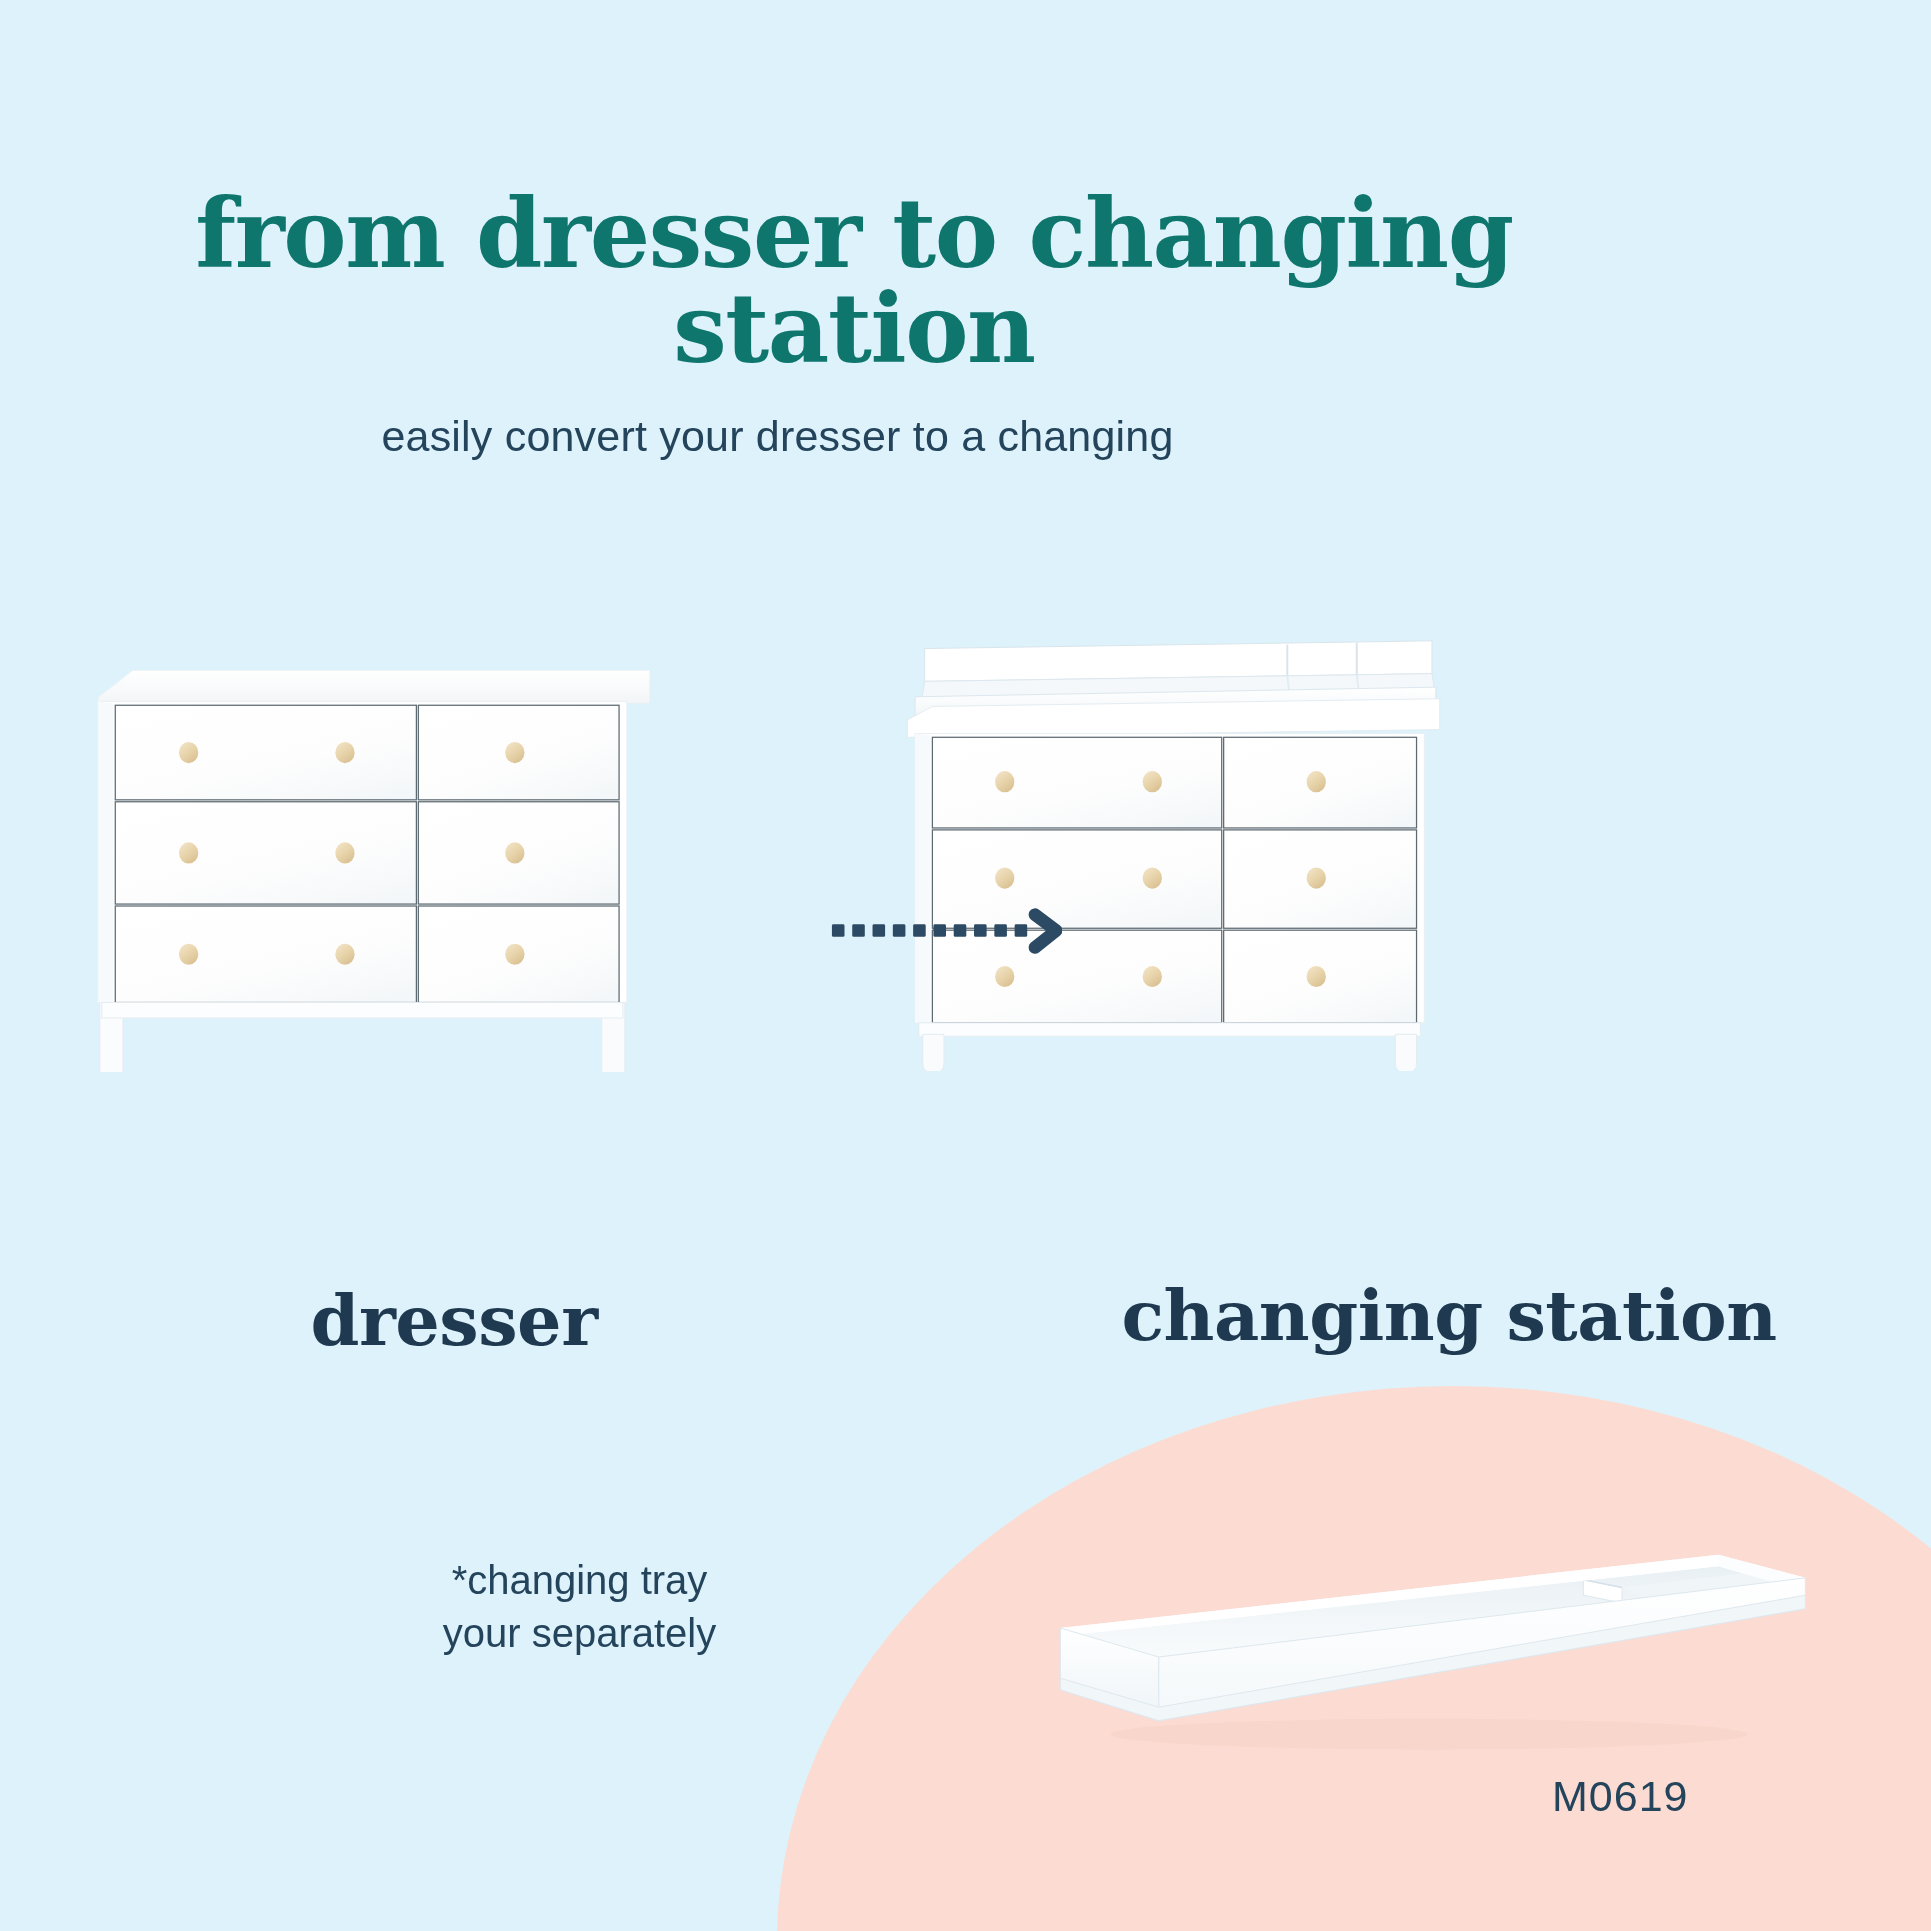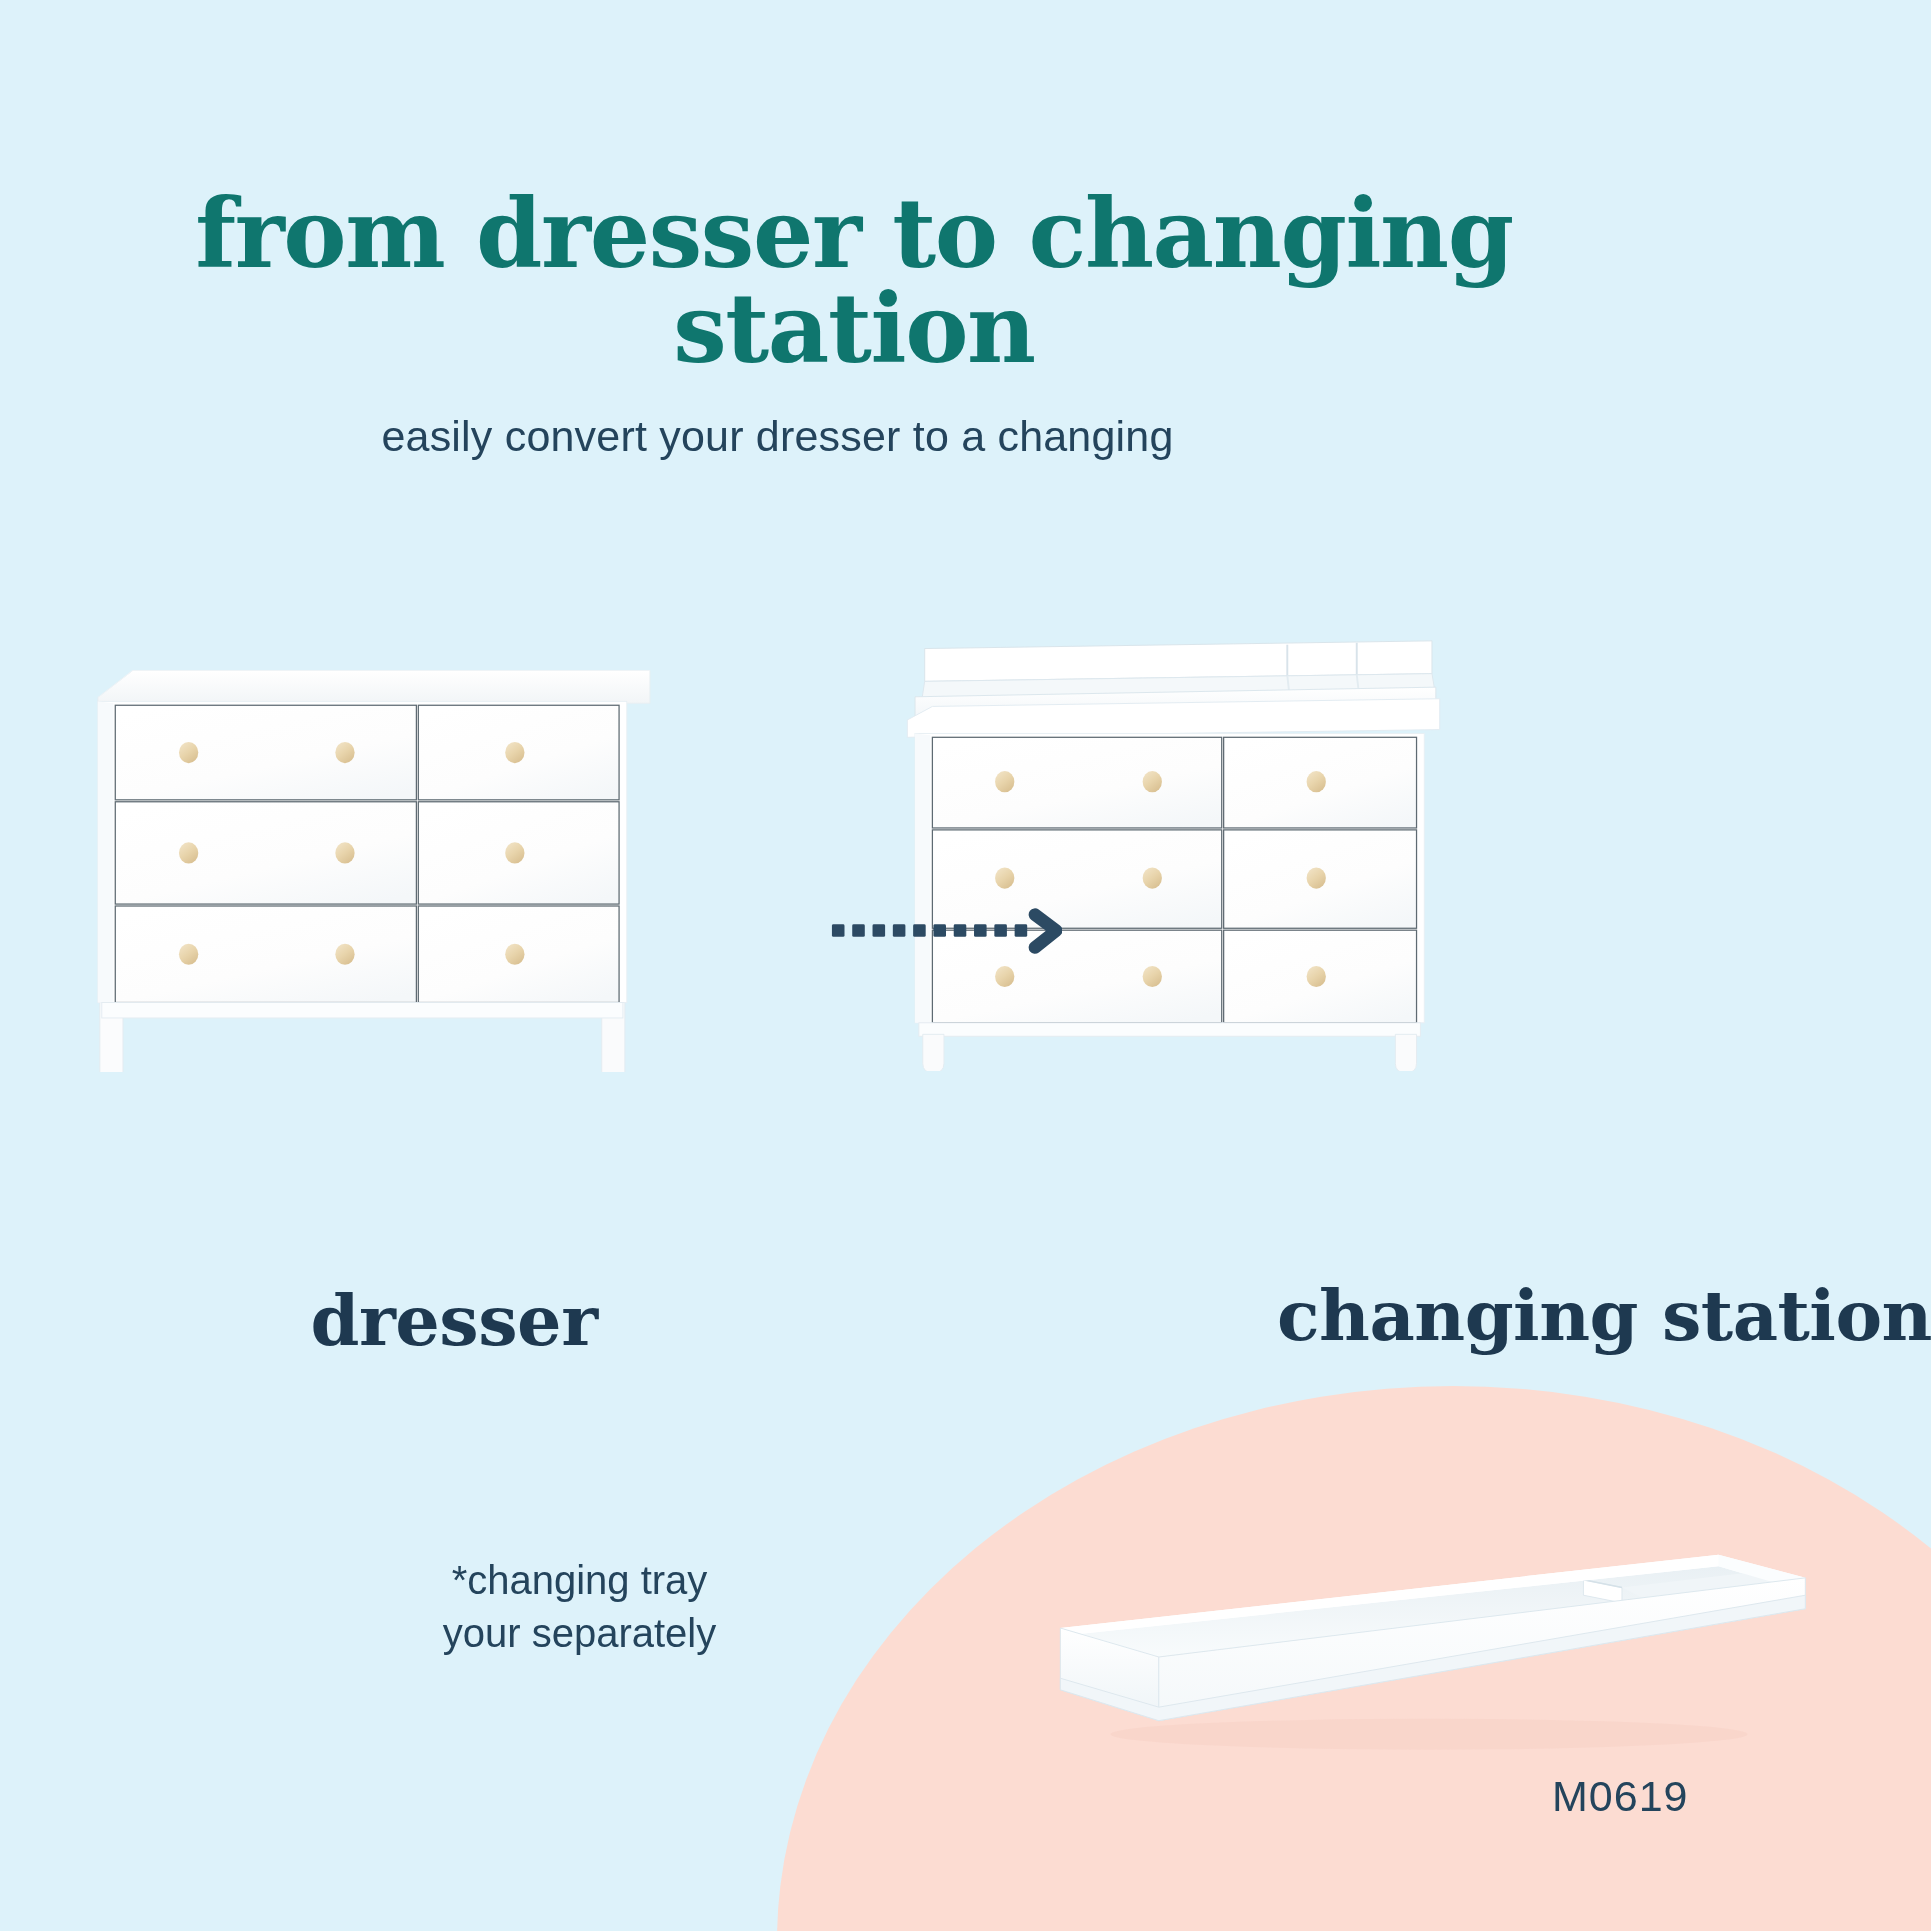--- a/index.html
+++ b/index.html
@@ -49,21 +49,21 @@
   .caption {
     position:absolute;
     font-family:"DejaVu Serif", serif;
     font-weight:bold;
     font-size:70px;
     color:#1e3950;
     letter-spacing:-0.5px;
     z-index:5;
   }
   .caption.left  { left:0;    top:1279px; width:908px; text-align:center; }
-  .caption.right { left:966px; top:1274px; width:966px; text-align:right; }
+  .caption.right { left:966px; top:1274px; width:966px; text-align:center; }
 
   .note {
     position:absolute; left:290px; top:1554px; width:579px;
     text-align:center;
     font-size:40px;
     line-height:1.32;
     color:#24445c;
     z-index:6;
   }
   .note span { display:block; }

